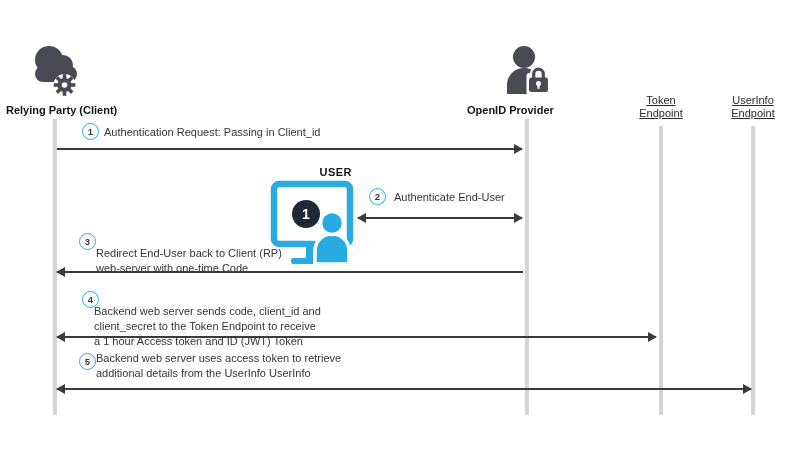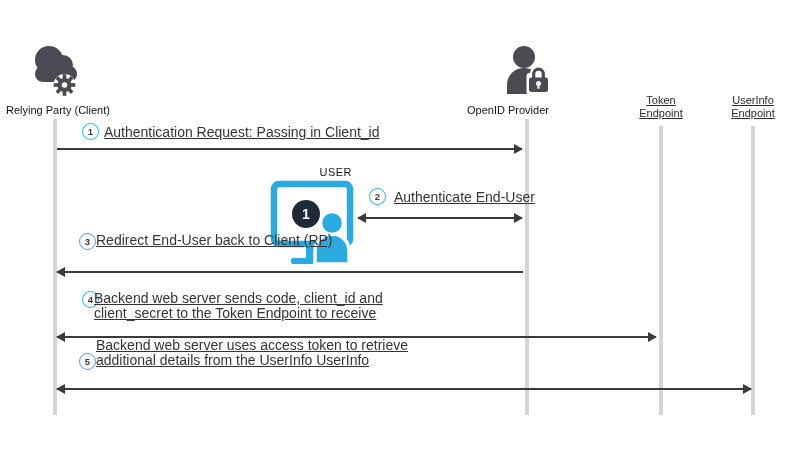--- a/index.html
+++ b/index.html
@@ -9,30 +9,30 @@
     --lifeline:#D5D5D5;
     --arrow:#3B3B3B;
     --text:#353535;
   }
   html,body{margin:0;padding:0;background:#fff;}
   .canvas{
     position:relative;width:800px;height:467px;background:#fff;overflow:hidden;
     font-family:"Liberation Sans", sans-serif;
   }
   .lifeline{position:absolute;width:4px;background:var(--lifeline);}
-  .actor-label{position:absolute;font-size:11px;font-weight:normal;color:#141414;white-space:nowrap;}
+  .actor-label{position:absolute;font-size:11px;font-weight:bold;color:#141414;white-space:nowrap;}
   .endpoint-label{position:absolute;font-size:11px;color:#2b2b2b;text-align:center;line-height:13px;text-decoration:underline;}
   .step-circle{
     position:absolute;width:17px;height:17px;box-sizing:border-box;
     border:1.6px solid var(--cyan);border-radius:50%;
     display:flex;align-items:center;justify-content:center;
     font-size:9.5px;font-weight:bold;color:#3a3a3a;background:#fff;
   }
-  .step-text{position:absolute;font-size:14px;color:var(--text);line-height:15px;white-space:nowrap;text-decoration:underline;}
-  .center{text-align:right;}
+  .step-text{position:absolute;font-size:11px;color:var(--text);line-height:15px;white-space:nowrap;}
+  .center{text-align:left;margin-top:13px;}
   .arrow{position:absolute;height:2px;background:var(--arrow);}
   .arrow.head-left::before{
     content:"";position:absolute;left:-1px;top:-4px;width:0;height:0;
     border-top:5px solid transparent;border-bottom:5px solid transparent;
     border-right:9px solid var(--arrow);
   }
   .arrow.head-right::after{
     content:"";position:absolute;right:-1px;top:-4px;width:0;height:0;
     border-top:5px solid transparent;border-bottom:5px solid transparent;
     border-left:9px solid var(--arrow);
@@ -112,27 +112,29 @@
   <div class="step-text" style="left:104px;top:125px">Authentication Request: Passing in Client_id</div>
   <div class="arrow head-right" style="left:57px;top:148px;width:465px"></div>
 
   <div class="step-circle" style="left:369px;top:188px">2</div>
   <div class="step-text" style="left:394px;top:190px">Authenticate End-User</div>
   <div class="arrow head-left head-right" style="left:358px;top:217px;width:164px"></div>
 
   <div class="step-circle" style="left:79px;top:233px">3</div>
   <div class="step-text center" style="left:96px;top:233px;width:230px">
     <div>Redirect End-User back to Client (RP)</div>
+    <div>web-server with one-time Code</div>
   </div>
   <div class="arrow head-left" style="left:57px;top:271px;width:466px"></div>
 
   <div class="step-circle" style="left:82px;top:291px">4</div>
   <div class="step-text center" style="left:94px;top:291px;width:245px">
     <div>Backend web server sends code, client_id and</div>
     <div>client_secret to the Token Endpoint to receive</div>
+    <div>a 1 hour Access token and ID (JWT) Token</div>
   </div>
   <div class="arrow head-left head-right" style="left:57px;top:336px;width:599px"></div>
 
   <div class="step-circle" style="left:79px;top:353px">5</div>
   <div class="step-text center" style="left:96px;top:338px;width:250px">
     <div>Backend web server uses access token to retrieve</div>
     <div>additional details from the UserInfo UserInfo</div>
   </div>
   <div class="arrow head-left head-right" style="left:57px;top:388px;width:694px"></div>
 

